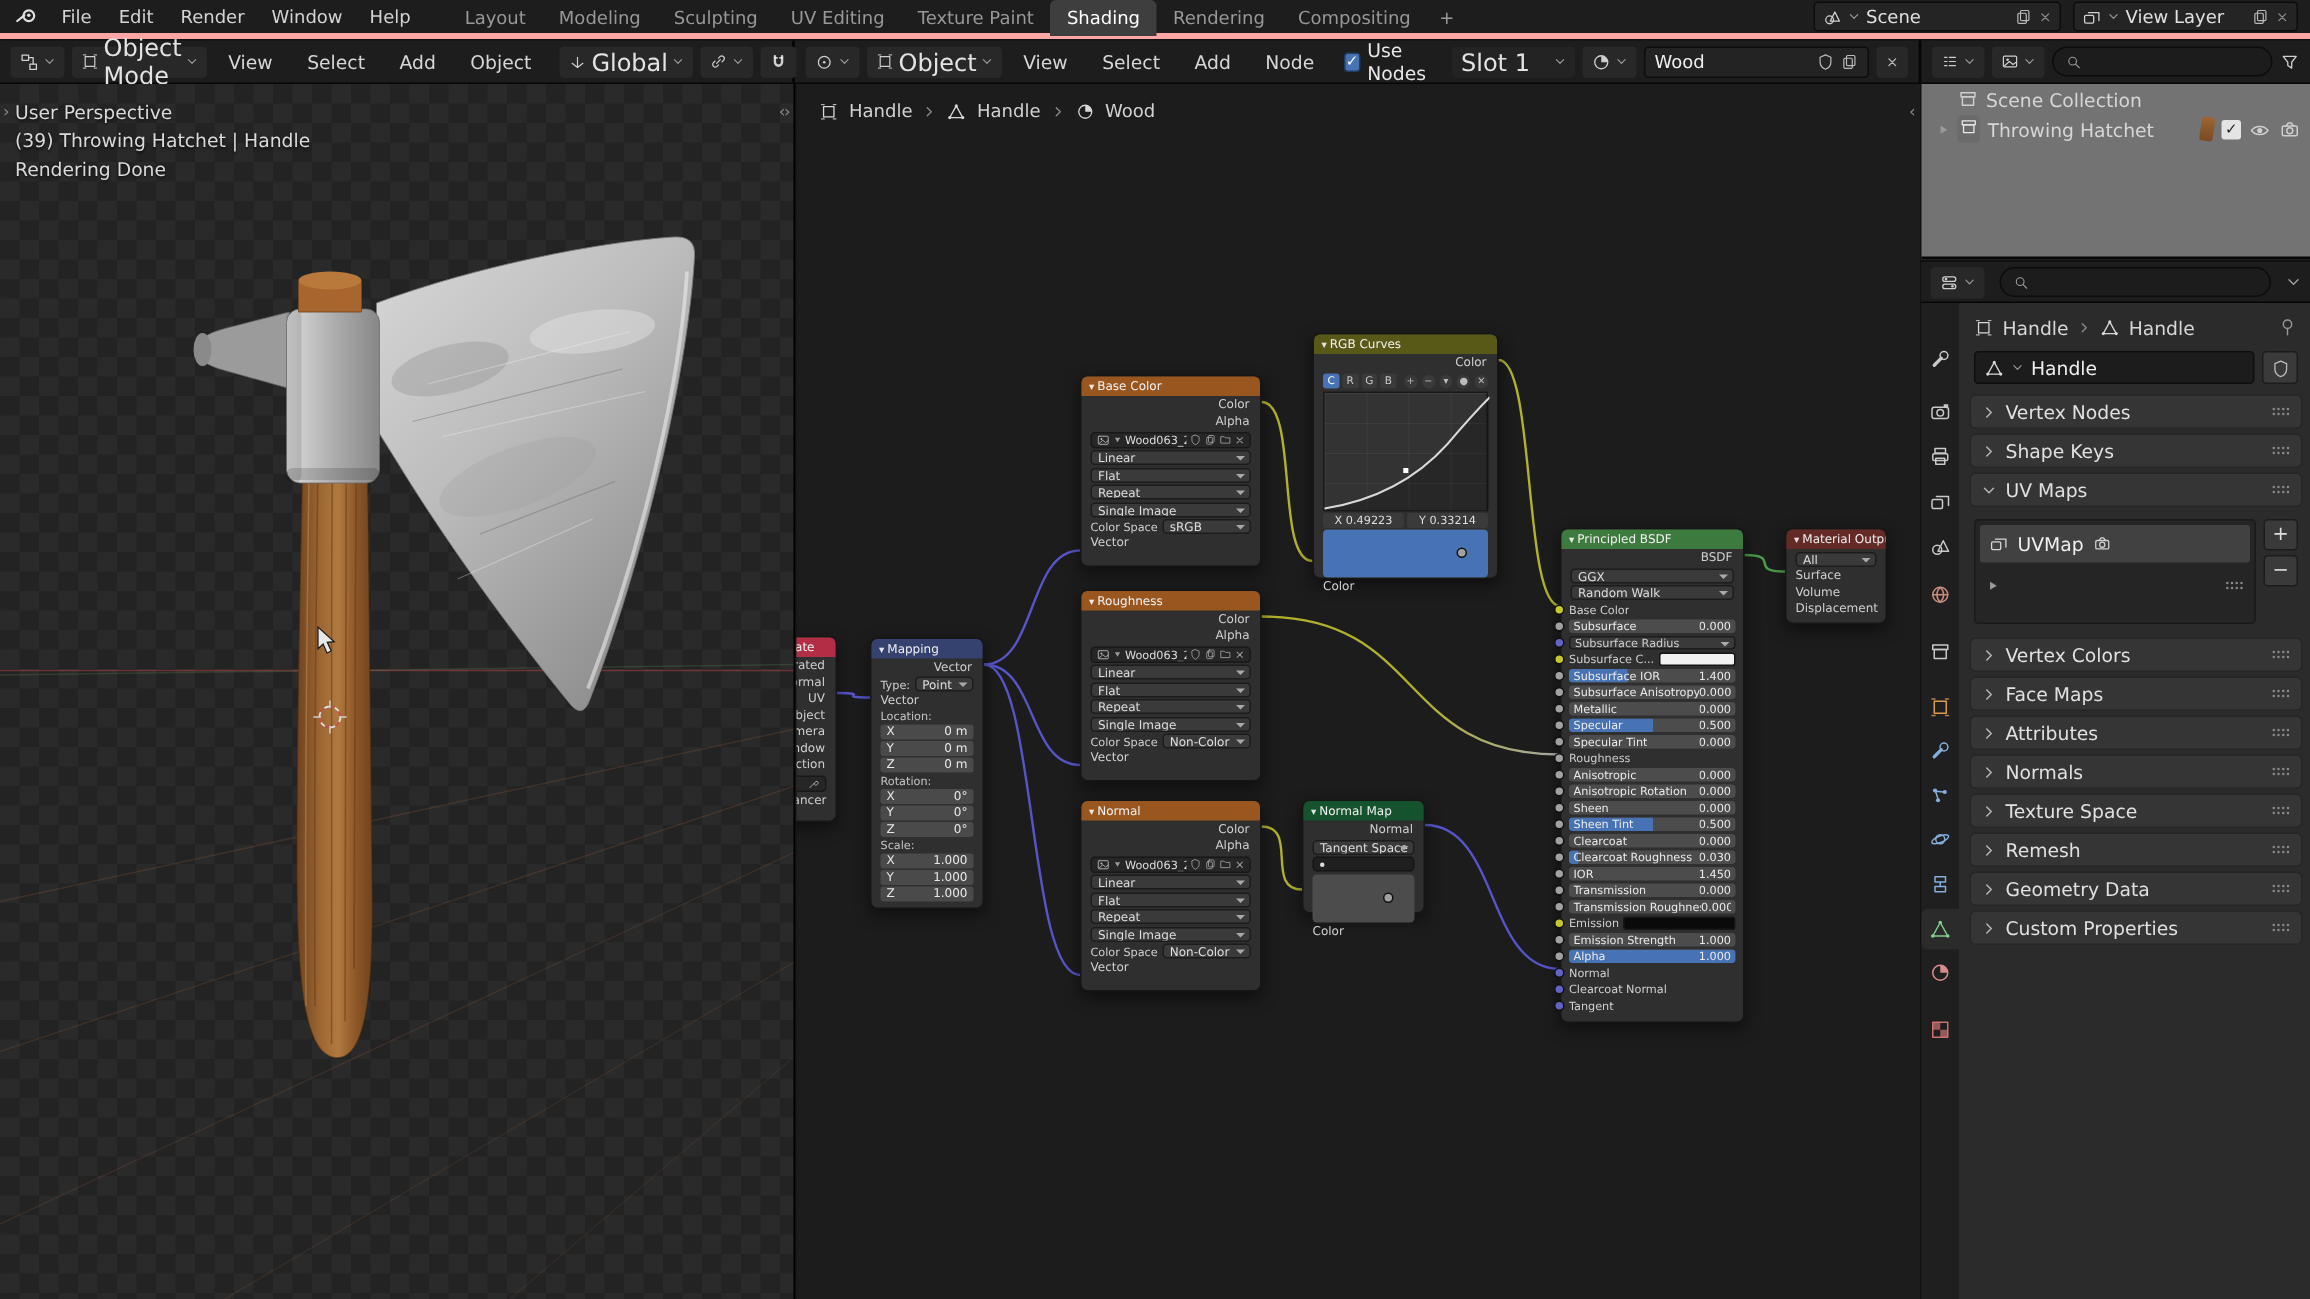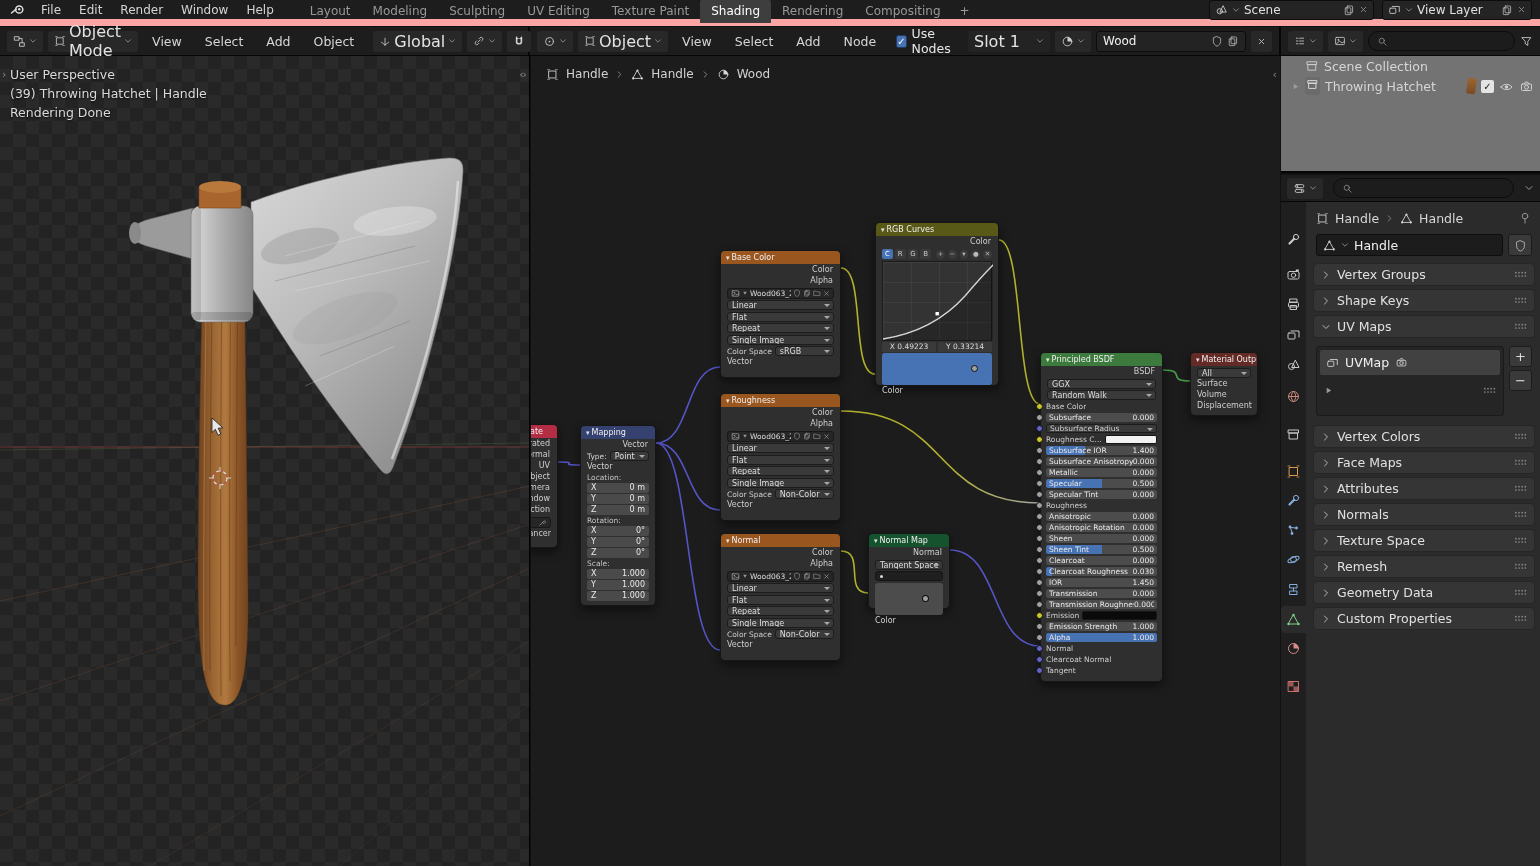--- a/index.html
+++ b/index.html
@@ -4,21 +4,21 @@
 <style>
 *{margin:0;padding:0;box-sizing:border-box}
 html,body{width:1540px;height:866px;overflow:hidden;background:#111;
  font-family:"DejaVu Sans",sans-serif;color:#ccc}
 #app{position:absolute;inset:0;width:1540px;height:866px}
 .ico{display:inline-flex;align-items:center;justify-content:center;flex:none}
 .ico svg{display:block}
 
 
 #topbar{position:absolute;left:0;top:0;width:1540px;height:26px;background:#1d1d1d;
- border-bottom:7px solid #fca5a5;display:flex;align-items:center;font-size:12px;color:#d4d4d4}
+ border-bottom:4px solid #fca5a5;display:flex;align-items:center;font-size:12px;color:#d4d4d4}
 .menu-item{padding:0 9px;line-height:26px;cursor:default}
 #ws-tabs{display:flex;align-items:flex-end;height:26px;margin-left:16px}
 .ws{padding:5px 11px;font-size:12px;color:#989898;border-radius:4px 4px 0 0}
 .ws.active{background:#3e3e3e;color:#fff}
 .ws.add{color:#9a9a9a;padding:5px 8px}
 .tb-right{margin-left:auto;display:flex;gap:8px;align-items:center;padding-right:8px}
 .chip{display:flex;align-items:center;background:#242424;border:1px solid #0c0c0c;border-radius:3px;
  height:20px;padding:0 5px;gap:4px;font-size:12px;color:#e0e0e0}
 
 
@@ -834,21 +834,21 @@
               <span class="plbl">Subsurface</span>
               <span>0.000</span>
             </div>
           </div>
           <div class="prow">
             <span class="socket sl" style="background: rgb(99, 99, 199);"></span>
             <div class="pselect">Subsurface Radius</div>
           </div>
           <div class="prow">
             <span class="socket sl" style="background: rgb(199, 199, 41);"></span>
-            <span class="plbl">Roughness C...</span>
+            <span class="plbl">Subsurface C...</span>
             <div class="swatch" style="background: rgb(242, 242, 242);"></div>
           </div>
           <div class="prow">
             <span class="socket sl" style="background: rgb(161, 161, 161);"></span>
             <div class="pslider">
               <span class="fill" style="width: 35%;"></span>
               <span class="plbl">Subsurface IOR</span>
               <span>1.400</span>
             </div>
           </div>
@@ -1262,21 +1262,21 @@
               </svg>
             </span>
           </div>
         </div>
         <div class="panel">
           <span class="ico" style="width: 10px; height: 10px;">
             <svg viewBox="0 0 10 10" width="10" height="10" fill="none" stroke-linecap="round" stroke-linejoin="round">
               <path d="M3.5 2 L6.5 5 L3.5 8" stroke="#b5b5b5"></path>
             </svg>
           </span>
-          <span class="grow">Vertex Groups</span>
+          <span class="grow">Vertex Nodes</span>
           <span class="ico" style="width: 13px; height: 13px;">
             <svg viewBox="0 0 14 8" width="13" height="13" fill="none" stroke-linecap="round" stroke-linejoin="round">
               <g fill="#8a8a8a">
                 <circle cx="2" cy="2" r="0.9"></circle>
                 <circle cx="5.4" cy="2" r="0.9"></circle>
                 <circle cx="8.8" cy="2" r="0.9"></circle>
                 <circle cx="12.2" cy="2" r="0.9"></circle>
                 <circle cx="2" cy="5.6" r="0.9"></circle>
                 <circle cx="5.4" cy="5.6" r="0.9"></circle>
                 <circle cx="8.8" cy="5.6" r="0.9"></circle>

